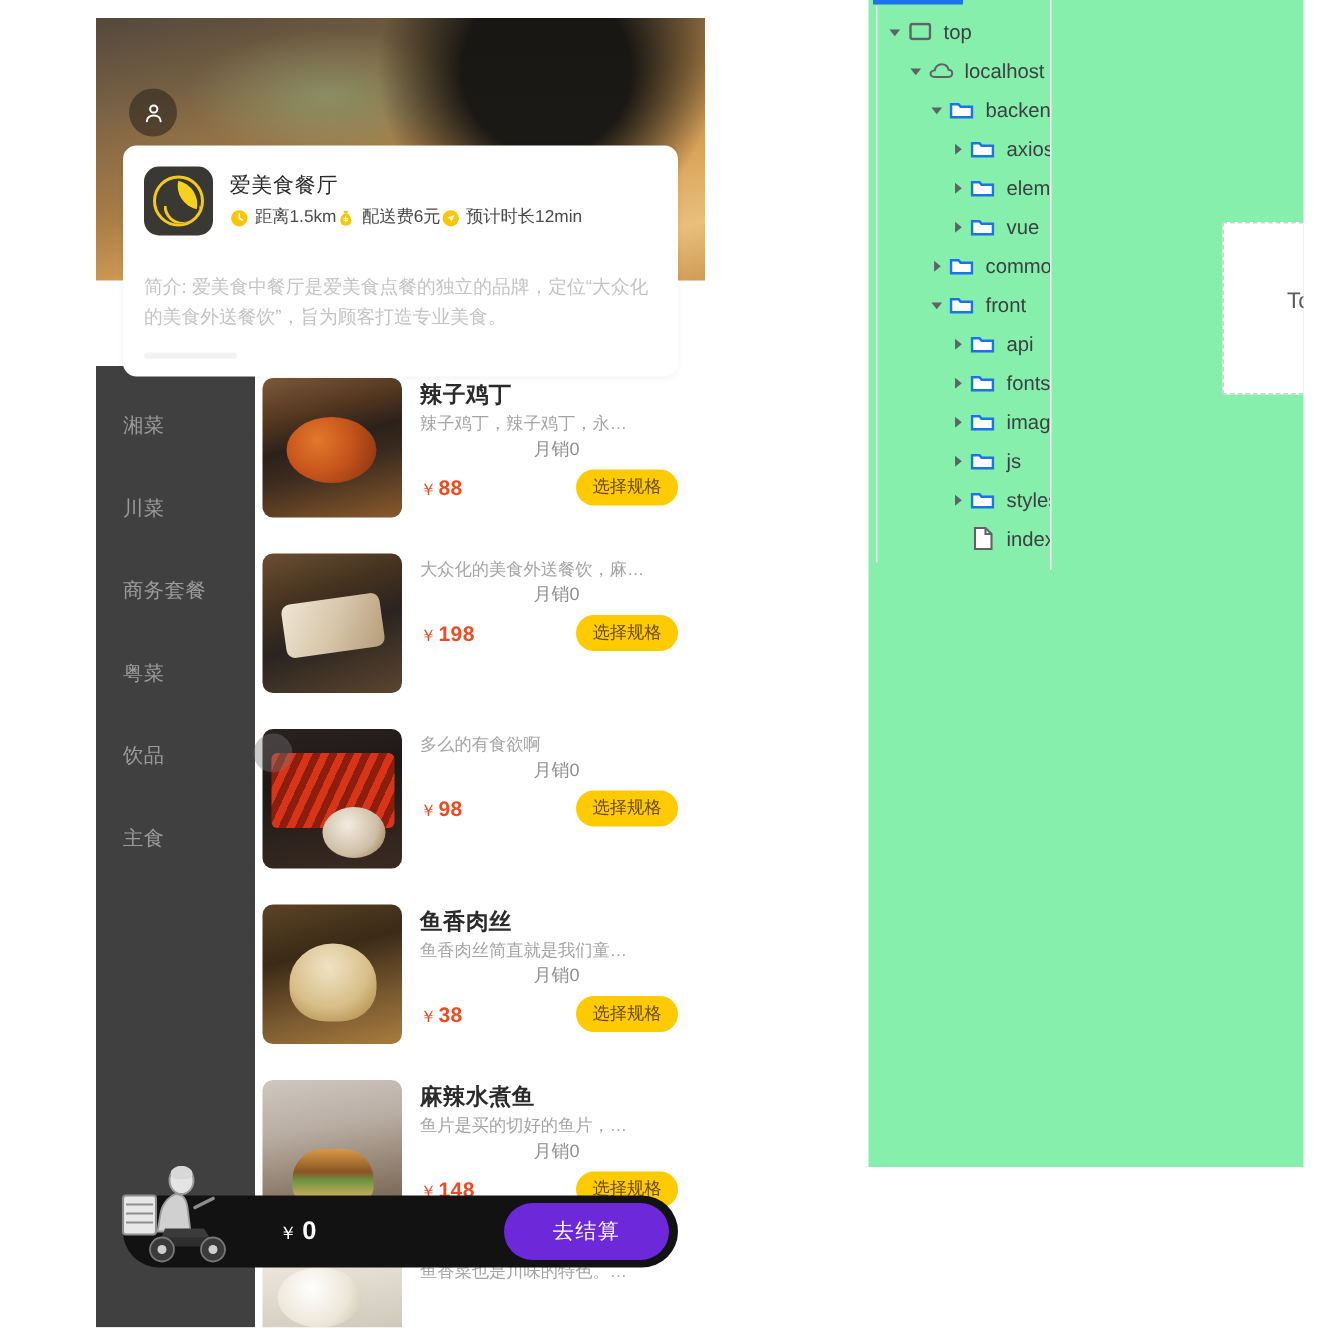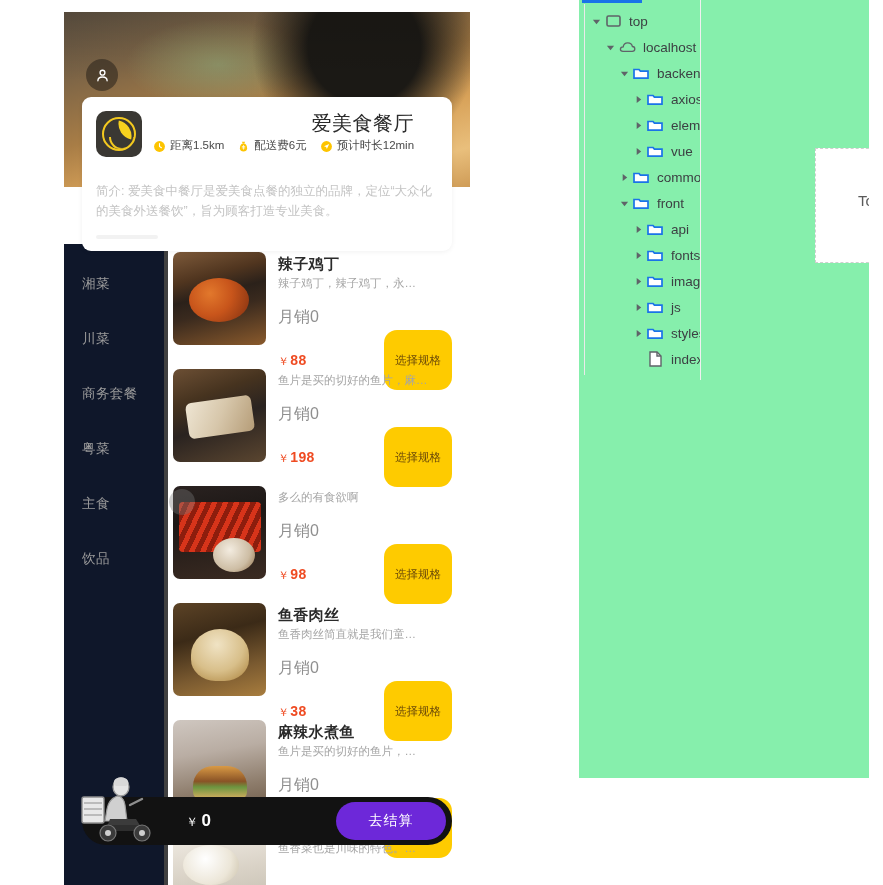--- a/index.html
+++ b/index.html
@@ -78,27 +78,26 @@
   .shop-logo .emblem:after {
     content: "";
     position: absolute; left: 5px; top: 18px;
     width: 22px; height: 11px;
     border: 2px solid #f3c91f;
     border-top: none;
     border-radius: 0 0 16px 16px;
   }
   .shop-info { padding-top: 1px; min-width: 0; }
   .shop-name {
-    font-size: 20px; color: #2b2b2b; font-weight: 400;
+    font-size: 14px; color: #2b2b2b; font-weight: 400;
     line-height: 22px; letter-spacing: .5px;
     white-space: nowrap;
-    text-align: right;
   }
   .shop-meta {
-    display: flex; align-items: flex-start; gap: 13px;
+    display: flex; align-items: flex-start; gap: 0;
     margin-top: 5px;
     white-space: nowrap;
   }
   .meta-item { display: flex; align-items: center; gap: 4px; }
   .meta-ic { width: 13px; height: 13px; flex: 0 0 auto; display:block; }
   .meta-tx { font-size: 11.5px; color: #4a4a4a; line-height: 13px; }
 
   .shop-desc {
     margin-top: 24px;
     font-size: 12.5px; line-height: 20px;
@@ -111,32 +110,32 @@
 
   
   .menu {
     position: absolute; left: 0; top: 232px;
     width: 406px; height: 641px;
     display: flex;
   }
   .cats {
     width: 100px; flex: 0 0 auto;
     padding-top: 12px;
-    background: #0f172a;
+    background: #404040;
   }
   .cat {
     height: 55px;
     display: flex; align-items: center;
     padding-left: 18px;
     font-size: 13.5px; color: #9b9b9b;
     letter-spacing: .4px;
   }
   .dishes {
     flex: 1 1 auto;
-    border-left: 4px solid #404040;
+    border-left: 6px solid #404040;
     padding: 0 8px 0 0;
   }
   .dish {
     display: flex; gap: 12px;
     padding: 8px 0 0 5px;
     height: 117px;
     position: relative;
   }
   .dish-img {
     width: 93px; height: 93px; border-radius: 7px;
@@ -150,38 +149,38 @@
     font-size: 15px; font-weight: bold; color: #2a2a2a;
     line-height: 20px; letter-spacing: .3px;
   }
   .dish-desc {
     margin-top: 2px;
     font-size: 11.5px; color: #a5a5a5; line-height: 15px;
     white-space: nowrap; overflow: hidden; text-overflow: ellipsis;
     max-width: 175px;
   }
   .dish-sales {
-    margin-top: 18px;
-    font-size: 16px; color: #8f8f8f; line-height: 15px;
+    margin-top: 1px;
+    font-size: 12px; color: #8f8f8f; line-height: 15px; text-align: center;
   }
   .dish-foot {
     margin-top: 6px;
     display: flex; align-items: center; justify-content: space-between;
     padding-right: 10px;
   }
   .dish-price {
     font-size: 14px; color: #ef4b22; font-weight: bold;
     letter-spacing: .3px;
   }
   .dish-price .yen { font-size: 11px; font-weight: normal; margin-right: 1px; }
   .spec-btn {
     background: #fecb00;
     color: #6b4a08;
     font-size: 11.5px;
-    padding: 23px 11px;
+    padding: 5px 11px;
     border-radius: 13px;
     border: none;
     cursor: pointer;
     line-height: 14px;
     white-space: nowrap;
   }
 
   
   .ph1 { background: linear-gradient(165deg,#7d5a3a 0%,#50351f 28%,#2b211a 45%,#3a2a1e 60%,#8a5a2c 100%); }
   .ph1:after { content:""; position:absolute; left:16px; top:26px; width:60px; height:44px; border-radius:50%;
@@ -372,22 +371,22 @@
       <div class="shop-divider"></div>
     </div>
 
     <div class="menu">
 
       <div class="cats">
         <div class="cat">湘菜</div>
         <div class="cat">川菜</div>
         <div class="cat">商务套餐</div>
         <div class="cat">粤菜</div>
+        <div class="cat">饮品</div>
         <div class="cat">主食</div>
-        <div class="cat">饮品</div>
       </div>
 
       <div class="dishes">
 
         <div class="dish">
           <div class="dish-img ph1"></div>
           <div class="dish-body">
             <div class="dish-name">辣子鸡丁</div>
             <div class="dish-desc">辣子鸡丁，辣子鸡丁，永…</div>
             <div class="dish-sales">月销0</div>
@@ -396,21 +395,21 @@
                 <span class="yen">￥</span><span>88</span>
               </div>
               <button class="spec-btn">选择规格</button>
             </div>
           </div>
         </div>
 
         <div class="dish">
           <div class="dish-img ph2"></div>
           <div class="dish-body">
-            <div class="dish-desc">鱼片是买的切好的鱼片，麻…</div>
+            <div class="dish-desc">大众化的美食外送餐饮，麻…</div>
             <div class="dish-sales">月销0</div>
             <div class="dish-foot">
               <div class="dish-price">
                 <span class="yen">￥</span><span>198</span>
               </div>
               <button class="spec-btn">选择规格</button>
             </div>
           </div>
         </div>
 

